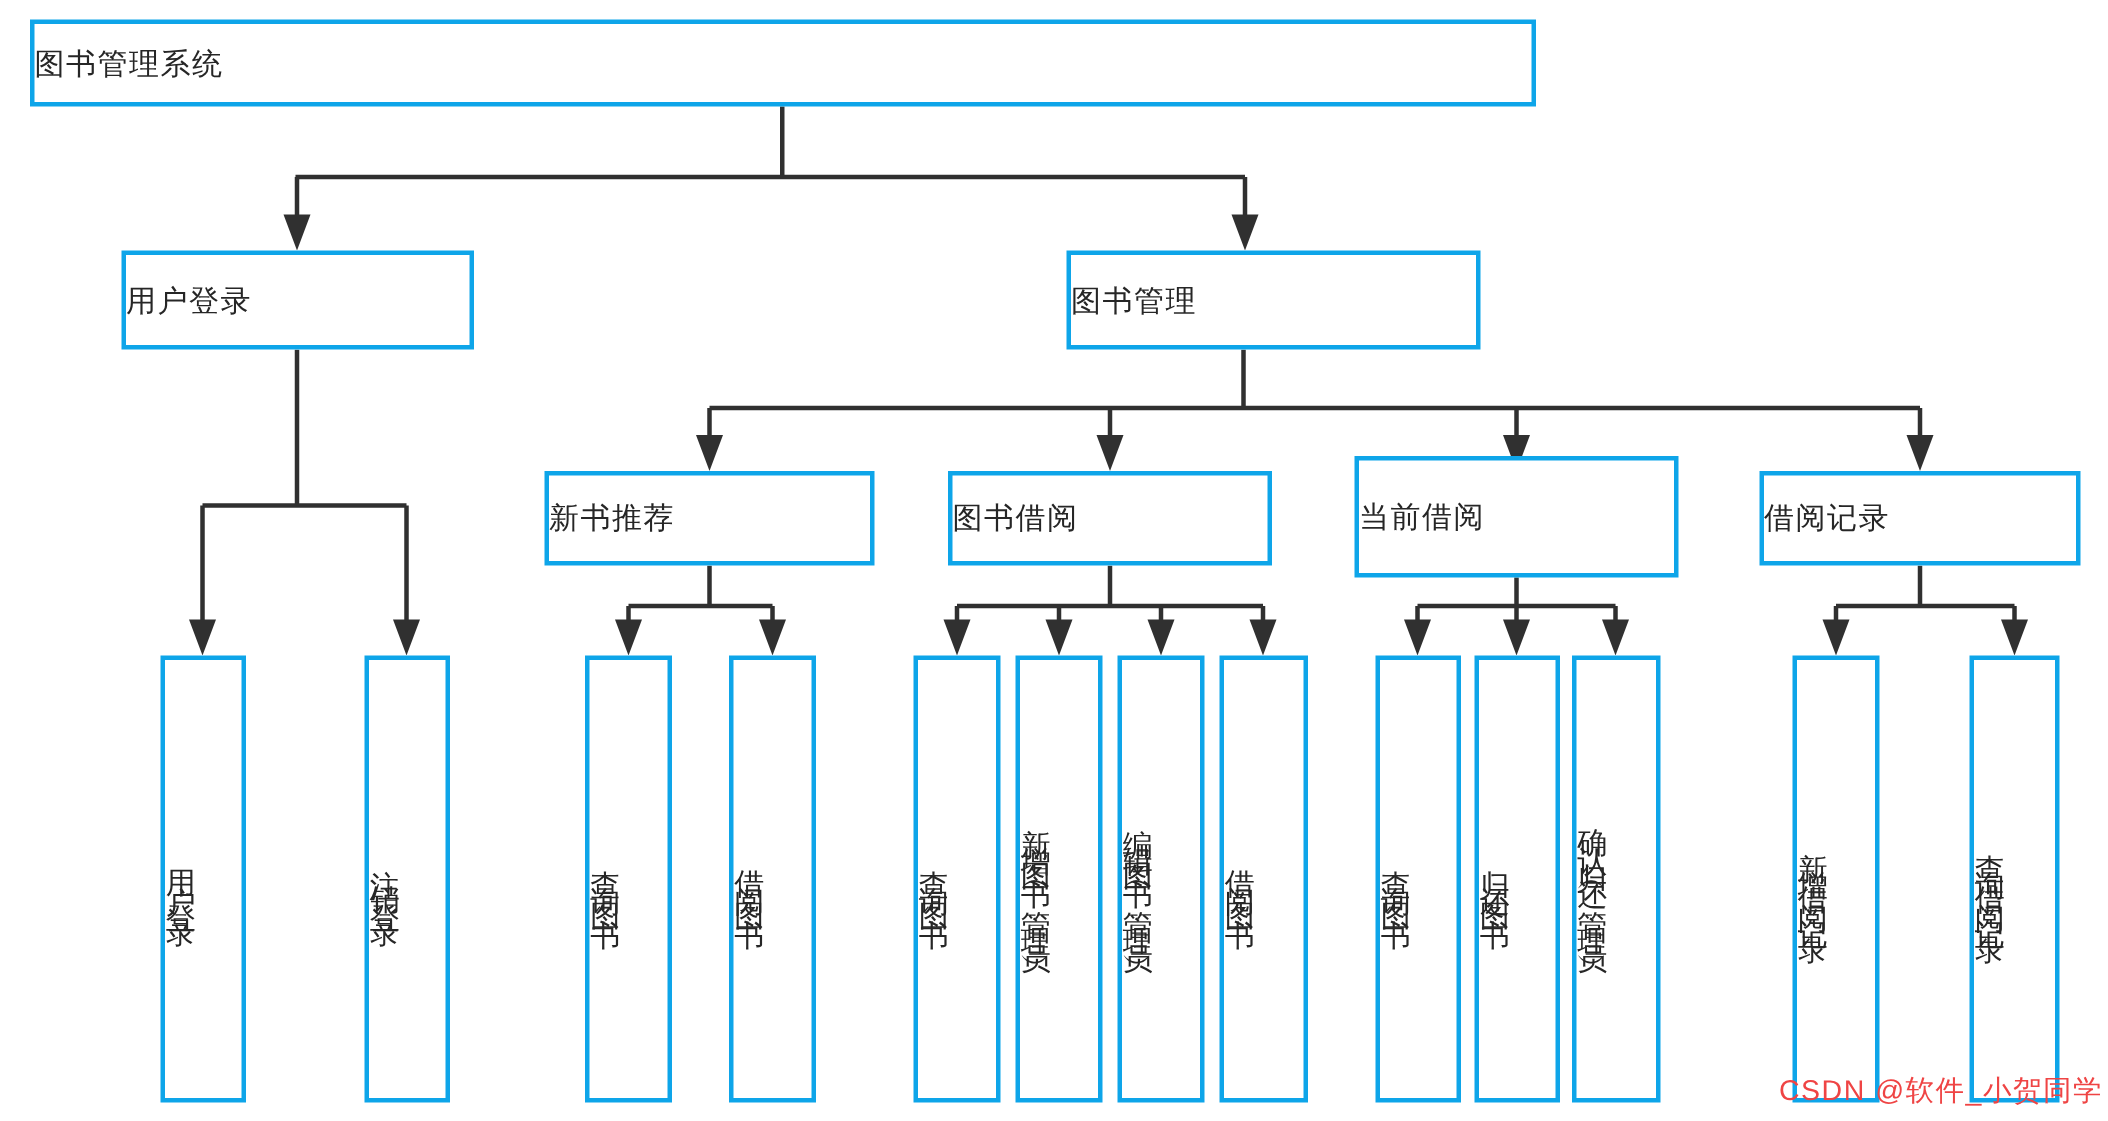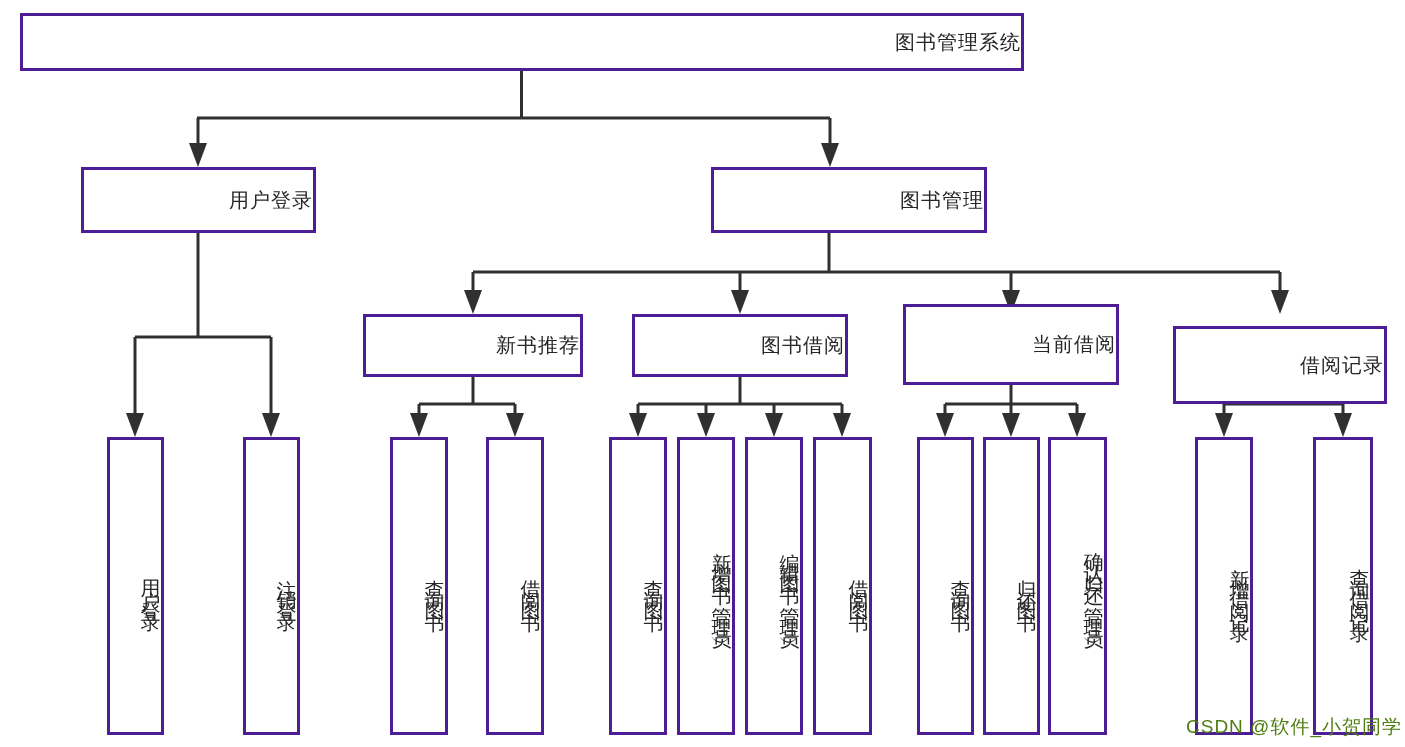--- a/index.html
+++ b/index.html
@@ -13,47 +13,47 @@
   }
   #wires {
     position: absolute;
     left: 0; top: 0;
     width: 1405px; height: 747px;
     pointer-events: none;
   }
   .node {
     position: absolute;
     box-sizing: border-box;
-    border: 3px solid #4c1d95;
+    border: 3px solid #0ea5e9;
     background: #ffffff;
     color: #262626;
     display: flex;
     align-items: center;
-    justify-content: flex-end;
+    justify-content: flex-start;
   }
   .hnode {
     font-size: 20px;
     letter-spacing: 1px;
     white-space: nowrap;
   }
   .vnode span {
     writing-mode: vertical-rl;
     text-orientation: mixed;
     font-size: 20px;
     letter-spacing: 11px;
     line-height: 1;
     white-space: nowrap;
   }
   #watermark {
     position: absolute;
     left: 1186px;
     top: 714px;
     font-size: 19px;
     letter-spacing: 1px;
-    color: #4d7c0f;
+    color: #ef4444;
     white-space: nowrap;
     z-index: 5;
   }
 </style>
 </head>
 <body>
 
 <div id="stage">
 
   <svg id="wires" viewBox="0 0 1405 747" xmlns="http://www.w3.org/2000/svg">
@@ -112,21 +112,21 @@
 
   <div class="node hnode" style="left:632px; top:314px; width:216px; height:63px;">
     <span>图书借阅</span>
   </div>
   <div class="node hnode" style="left:363px; top:314px; width:220px; height:63px;">
     <span>新书推荐</span>
   </div>
   <div class="node hnode" style="left:903px; top:304px; width:216px; height:81px;">
     <span>当前借阅</span>
   </div>
-  <div class="node hnode" style="left:1173px; top:314px; width:214px; height:78px;margin-top:12px;">
+  <div class="node hnode" style="left:1173px; top:314px; width:214px; height:63px;">
     <span>借阅记录</span>
   </div>
 
   <div class="node vnode" style="left:107px; top:437px; width:57px; height:298px;">
     <span>用户登录</span>
   </div>
   <div class="node vnode" style="left:243px; top:437px; width:57px; height:298px;">
     <span>注销登录</span>
   </div>
 

